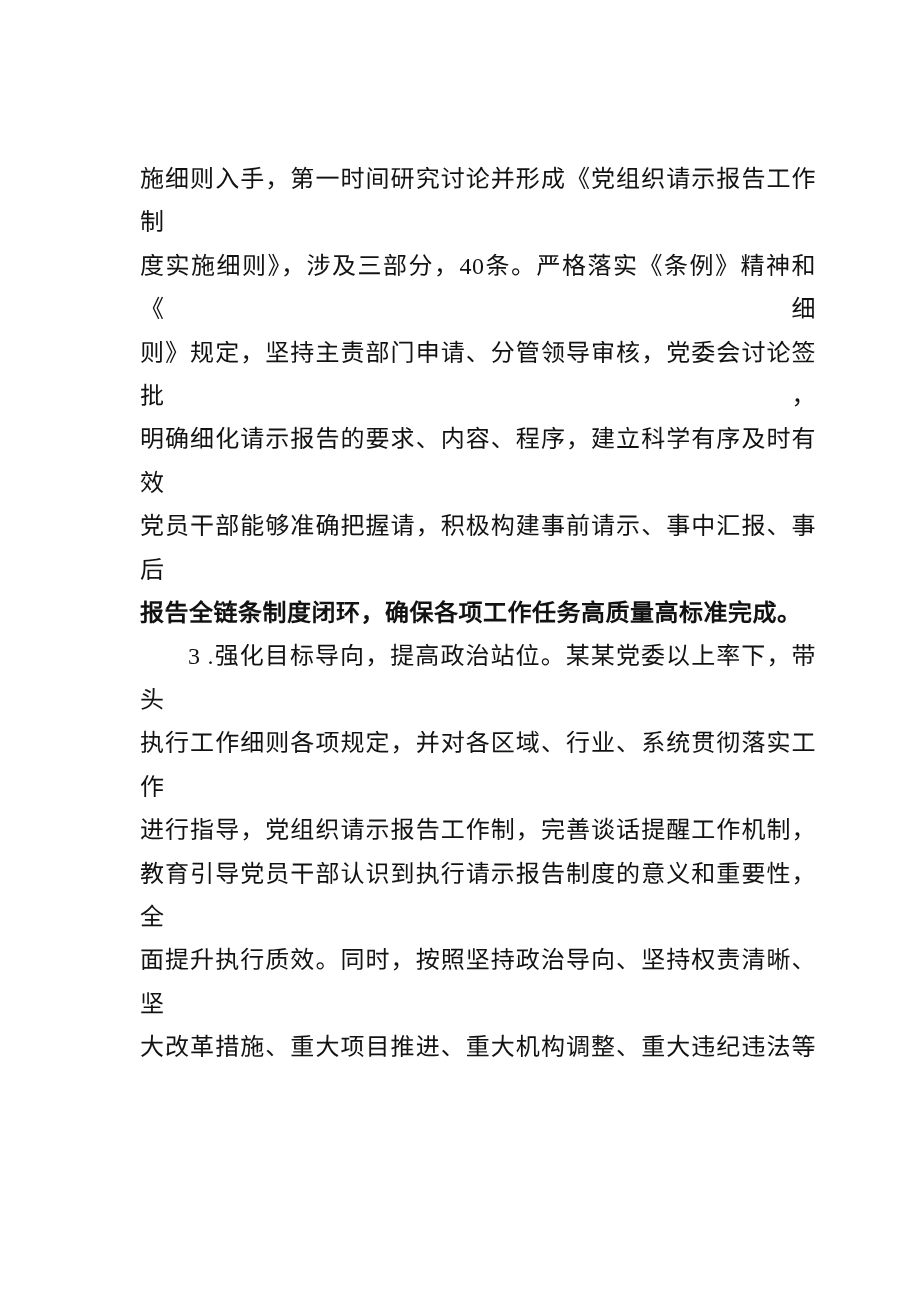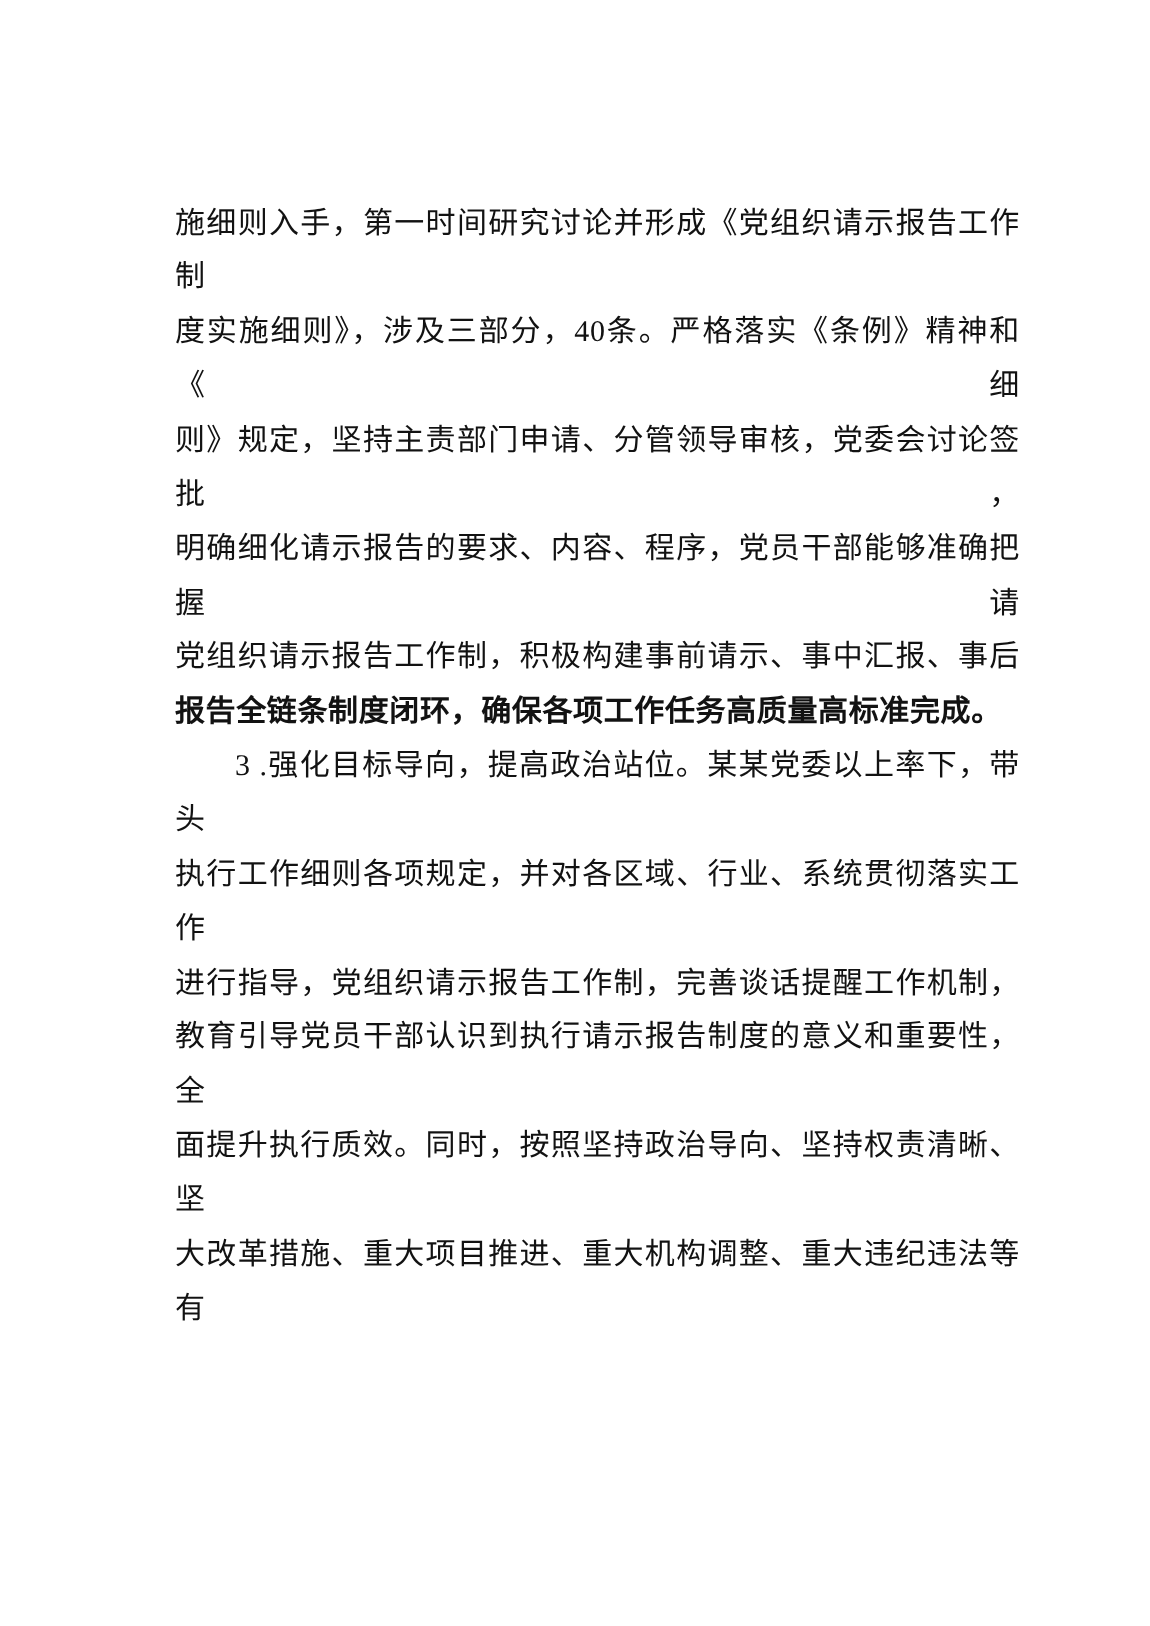--- a/index.html
+++ b/index.html
@@ -28,22 +28,22 @@
   .line.indent { text-indent: 2em; }
 </style>
 </head>
 <body>
 
 <div class="page">
   <div class="textblock">
     <p class="line">施细则入手，第一时间研究讨论并形成《党组织请示报告工作制</p>
     <p class="line">度实施细则》，涉及三部分，40条。严格落实《条例》精神和《细</p>
     <p class="line">则》规定，坚持主责部门申请、分管领导审核，党委会讨论签批，</p>
-    <p class="line">明确细化请示报告的要求、内容、程序，党员干部能够准确把握请</p>
-    <p class="line">党组织请示报告工作制，积极构建事前请示、事中汇报、事后</p>
+    <p class="line">明确细化请示报告的要求、内容、程序，建立科学有序及时有效</p>
+    <p class="line">党员干部能够准确把握请，积极构建事前请示、事中汇报、事后</p>
     <p class="line end">报告全链条制度闭环，确保各项工作任务高质量高标准完成。</p>
     <p class="line indent">3 .强化目标导向，提高政治站位。某某党委以上率下，带头</p>
     <p class="line">执行工作细则各项规定，并对各区域、行业、系统贯彻落实工作</p>
     <p class="line">进行指导，党组织请示报告工作制，完善谈话提醒工作机制，</p>
     <p class="line">教育引导党员干部认识到执行请示报告制度的意义和重要性，全</p>
     <p class="line">面提升执行质效。同时，按照坚持政治导向、坚持权责清晰、坚</p>
     <p class="line">大改革措施、重大项目推进、重大机构调整、重大违纪违法等有</p>
     <p class="line indent">4 .强化行动自觉，注重实效运用。党员干部能够准确把握请</p>
 
   </div>

